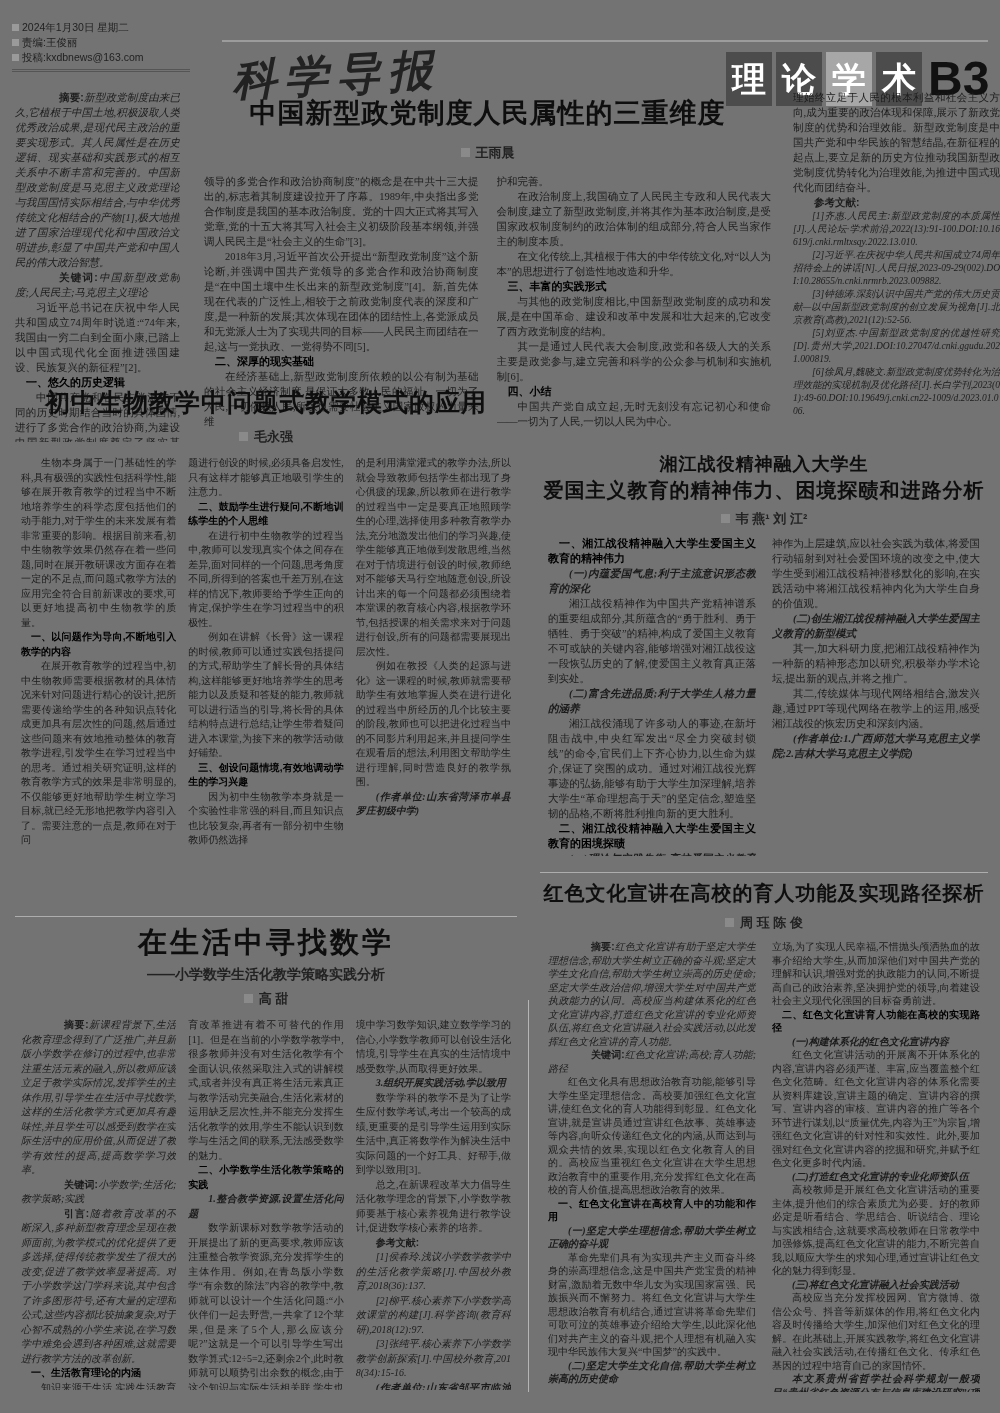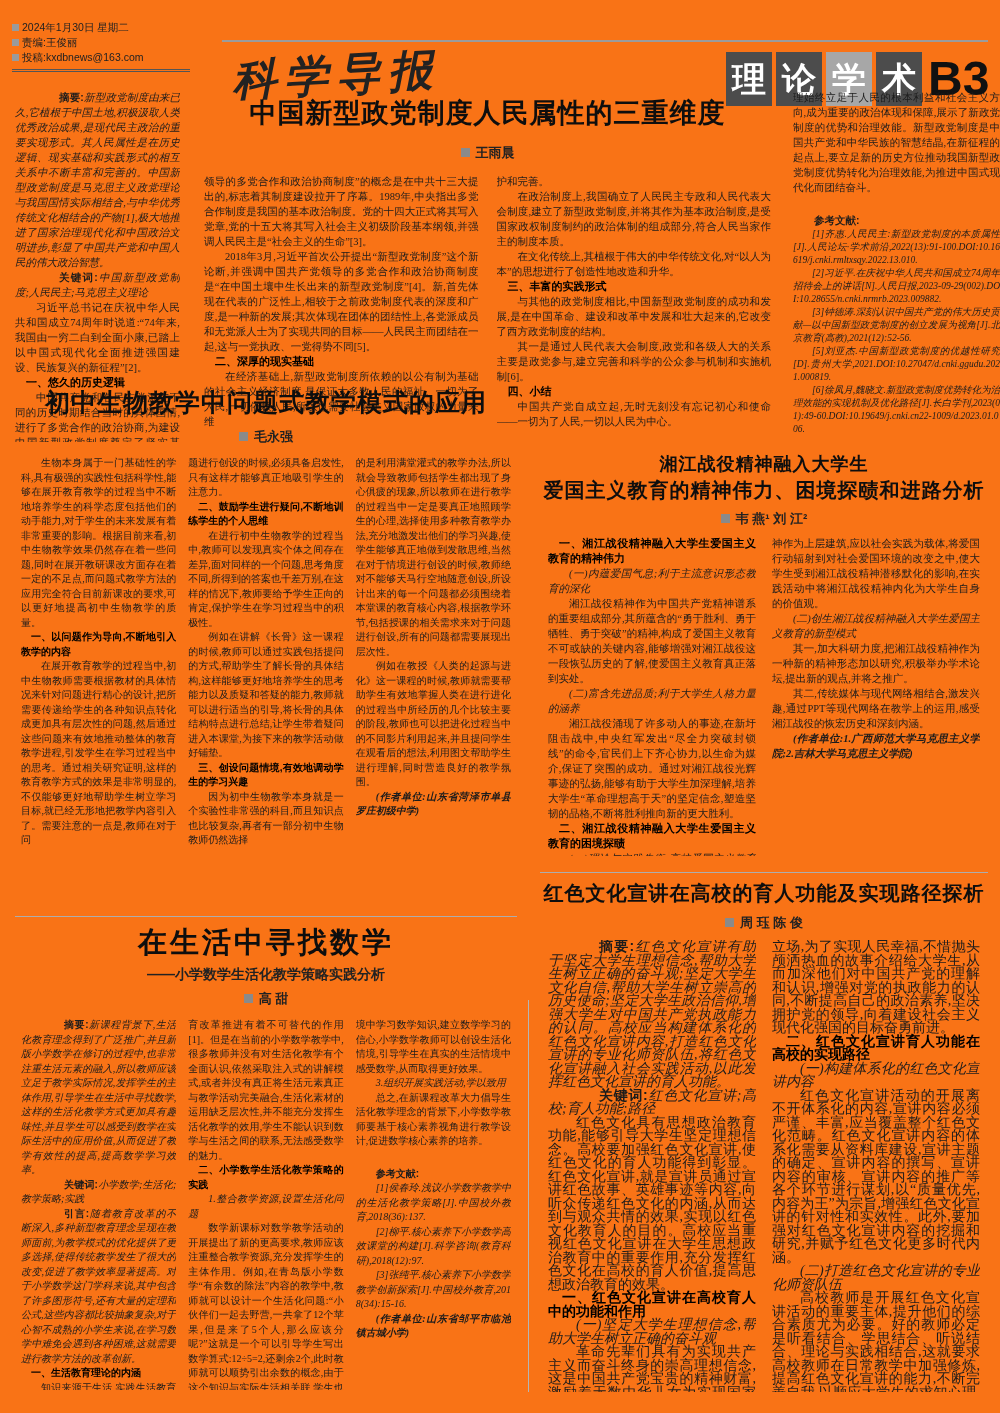--- a/index.html
+++ b/index.html
@@ -1,16 +1,16 @@
 <!DOCTYPE html>
 <html><head>
 <meta charset="utf-8">
 <style>
   html,body{margin:0;padding:0;background:#e8e8e6;}
-  .page{position:relative;width:1000px;height:1413px;margin:0 auto;background:#f97316;
+  .page{position:relative;width:1000px;height:1413px;margin:0 auto;background:#737373;
         font-family:"Liberation Serif","DejaVu Serif",serif;color:#1c1c1c;overflow:hidden;}
   
   .pub-info{position:absolute;left:12px;top:20px;width:178px;font-family:"Liberation Sans","DejaVu Sans",sans-serif;
             font-size:10.5px;line-height:15px;color:#222;border-bottom:3px double #555;padding-bottom:4px;}
   .pub-info .sq{display:inline-block;width:7px;height:7px;background:#9a9a9a;margin-right:3px;}
   .top-rule{position:absolute;left:222px;top:40px;width:766px;height:2px;background:#9c9c9c;}
   .masthead{position:absolute;left:232px;top:46px;font-weight:bold;font-style:italic;font-size:44px;
             letter-spacing:8px;transform:rotate(-3deg);color:#222;}
   .banner{position:absolute;left:722px;top:52px;display:flex;align-items:flex-start;}
   .sec-block{width:46px;height:54px;background:#4c4c4c;color:#fff;text-align:center;line-height:54px;
@@ -25,24 +25,24 @@
   .art-sub{font-family:"Liberation Sans","DejaVu Sans",sans-serif;font-weight:bold;text-align:center;color:#222;}
   .byline{text-align:center;font-family:"Liberation Sans","DejaVu Sans",sans-serif;font-weight:bold;
           font-size:13px;color:#222;margin-top:6px;}
   .byline .sq{display:inline-block;width:9px;height:9px;background:#8a8a8a;margin-right:6px;}
   .cols{display:flex;}
   .col{flex:1;text-align:justify;overflow:hidden;word-break:break-all;}
   .col p{margin:0;text-indent:2em;font-size:10.5px;line-height:15px;}
   .col p.blk-pc{text-indent:0;}
   .col p.blk-h{font-family:"Liberation Sans","DejaVu Sans",sans-serif;font-weight:bold;font-size:11px;
                text-indent:1em;color:#000;}
-  .col p.blk-ih{font-weight:normal;font-style:italic;font-size:10.5px;}
+  .col p.blk-ih{font-weight:bold;font-style:italic;font-size:10.5px;}
   .col p.blk-abs,.col p.blk-kw,.col p.blk-lead{font-style:italic;}
   .col p b{font-style:normal;font-family:"Liberation Sans","DejaVu Sans",sans-serif;padding-left:23px;}
-  .col p.blk-refh{font-weight:bold;font-family:Liberation Sans, sans-serif;text-indent:2em;margin-top:18px;}
+  .col p.blk-refh{font-weight:bold;font-family:Liberation Sans, sans-serif;text-indent:2em;}
   .col p.blk-ref{font-style:italic;font-size:9.5px;line-height:13px;}
   .col p.blk-unit{font-weight:bold;font-style:italic;}
   .col p.blk-fund{font-weight:bold;font-style:italic;}
   .rule-h{position:absolute;height:1px;background:#adadad;}
   .rule-v{position:absolute;width:1px;background:#b5b5b5;}
   
   .a1{left:15px;top:88px;width:970px;height:360px;}
   .a1 .colA{position:absolute;left:0;top:2px;width:165px;height:352px;}
   .a1 .center{position:absolute;left:180px;top:0;width:585px;}
   .a1 .center .art-title{font-size:27px;line-height:50px;}
@@ -59,21 +59,21 @@
   .a3{left:540px;top:452px;width:448px;height:412px;}
   .a3 .t1{font-size:18px;line-height:24px;}
   .a3 .t2{font-size:20px;line-height:28px;}
   .a3 .cols{margin-top:8px;height:320px;}
   .a3 .col{margin:0 8px;}
   
   .a4{left:540px;top:878px;width:448px;height:518px;}
   .a4 .art-title{font-size:20px;line-height:30px;}
   .a4 .cols{margin-top:8px;height:452px;}
   .a4 .col{margin:0 8px;}
-  .a4 .col p{font-size:14px;line-height:13.5px;}
+  .a4 .col p{font-size:10px;line-height:13.5px;}
   
   .a5{left:15px;top:922px;width:502px;height:472px;}
   .a5 .art-title{font-size:29px;line-height:40px;letter-spacing:3px;}
   .a5 .art-sub{font-size:14px;margin-top:4px;}
   .a5 .cols{margin-top:10px;height:372px;justify-content:flex-end;}
   .a5 .col{margin:0 6px;}
   .a5 .col p{font-size:10px;line-height:14.5px;}
 </style>
 </head>
 <body>
@@ -203,20 +203,21 @@
           <p class="blk-ih">(二)坚定大学生文化自信,帮助大学生树立崇高的历史使命</p>
         </div>
       <div class="col">
           <p class="blk-pc">立场,为了实现人民幸福,不惜抛头颅洒热血的故事介绍给大学生,从而加深他们对中国共产党的理解和认识,增强对党的执政能力的认同,不断提高自己的政治素养,坚决拥护党的领导,向着建设社会主义现代化强国的目标奋勇前进。</p>
           <p class="blk-h">二、红色文化宣讲育人功能在高校的实现路径</p>
           <p class="blk-ih">(一)构建体系化的红色文化宣讲内容</p>
           <p class="blk-p">红色文化宣讲活动的开展离不开体系化的内容,宣讲内容必须严谨、丰富,应当覆盖整个红色文化范畴。红色文化宣讲内容的体系化需要从资料库建设,宣讲主题的确定、宣讲内容的撰写、宣讲内容的审核、宣讲内容的推广等各个环节进行谋划,以“质量优先,内容为王”为宗旨,增强红色文化宣讲的针对性和实效性。此外,要加强对红色文化宣讲内容的挖掘和研究,并赋予红色文化更多时代内涵。</p>
           <p class="blk-ih">(二)打造红色文化宣讲的专业化师资队伍</p>
           <p class="blk-p">高校教师是开展红色文化宣讲活动的重要主体,提升他们的综合素质尤为必要。好的教师必定是听看结合、学思结合、听说结合、理论与实践相结合,这就要求高校教师在日常教学中加强修炼,提高红色文化宣讲的能力,不断完善自我,以顺应大学生的求知心理,通过宣讲让红色文化的魅力得到彰显。</p>
           <p class="blk-ih">(三)将红色文化宣讲融入社会实践活动</p>
+          <p class="blk-p">高校应当充分发挥校园网、官方微博、微信公众号、抖音等新媒体的作用,将红色文化内容及时传播给大学生,加深他们对红色文化的理解。在此基础上,开展实践教学,将红色文化宣讲融入社会实践活动,在传播红色文化、传承红色基因的过程中培育自己的家国情怀。</p>
           <p class="blk-fund">本文系贵州省哲学社会科学规划一般项目“贵州省红色资源分布与信息库建设研究”(项目编号:21GZYB05)的阶段性成果。</p>
         </div>
     </div>
   </section>
 
   <section class="art a5">
     <div class="art-title">在生活中寻找数学</div>
     <div class="art-sub">——小学数学生活化教学策略实践分析</div>
     <div class="byline"><span class="sq"></span><span>高 甜</span></div>
     <div class="cols">
@@ -229,20 +230,21 @@
         </div>
       <div class="col">
           <p class="blk-pc">育改革推进有着不可替代的作用[1]。但是在当前的小学数学教学中,很多教师并没有对生活化教学有个全面认识,依然采取注入式的讲解模式,或者并没有真正将生活元素真正与教学活动完美融合,生活化素材的运用缺乏层次性,并不能充分发挥生活化教学的效用,学生不能认识到数学与生活之间的联系,无法感受数学的魅力。</p>
           <p class="blk-h">二、小学数学生活化教学策略的实践</p>
           <p class="blk-ih">1.整合教学资源,设置生活化问题</p>
           <p class="blk-p">数学新课标对数学教学活动的开展提出了新的更高要求,教师应该注重整合教学资源,充分发挥学生的主体作用。例如,在青岛版小学数学“有余数的除法”内容的教学中,教师就可以设计一个生活化问题:“小伙伴们一起去野营,一共拿了12个苹果,但是来了5个人,那么应该分呢?”这就是一个可以引导学生写出数学算式:12÷5=2,还剩余2个,此时教师就可以顺势引出余数的概念,由于这个知识与实际生活相关联,学生也会主动思考研究。</p>
         </div>
       <div class="col">
           <p class="blk-pc">境中学习数学知识,建立数学学习的信心,小学数学教师可以创设生活化情境,引导学生在真实的生活情境中感受数学,从而取得更好效果。</p>
           <p class="blk-ih">3.组织开展实践活动,学以致用</p>
+          <p class="blk-p">数学学科的教学不是为了让学生应付数学考试,考出一个较高的成绩,更重要的是引导学生运用到实际生活中,真正将数学作为解决生活中实际问题的一个好工具、好帮手,做到学以致用[3]。</p>
           <p class="blk-p">总之,在新课程改革大力倡导生活化教学理念的背景下,小学数学教师要基于核心素养视角进行教学设计,促进数学核心素养的培养。</p>
           <p class="blk-refh">参考文献:</p>
           <p class="blk-ref">[1]侯春玲.浅议小学数学教学中的生活化教学策略[J].中国校外教育,2018(36):137.</p>
           <p class="blk-ref">[2]柳平.核心素养下小学数学高效课堂的构建[J].科学咨询(教育科研),2018(12):97.</p>
           <p class="blk-ref">[3]张纯平.核心素养下小学数学教学创新探索[J].中国校外教育,2018(34):15-16.</p>
           <p class="blk-unit">(作者单位:山东省邹平市临池镇古城小学)</p>
         </div>
     </div>
   </section>
 

